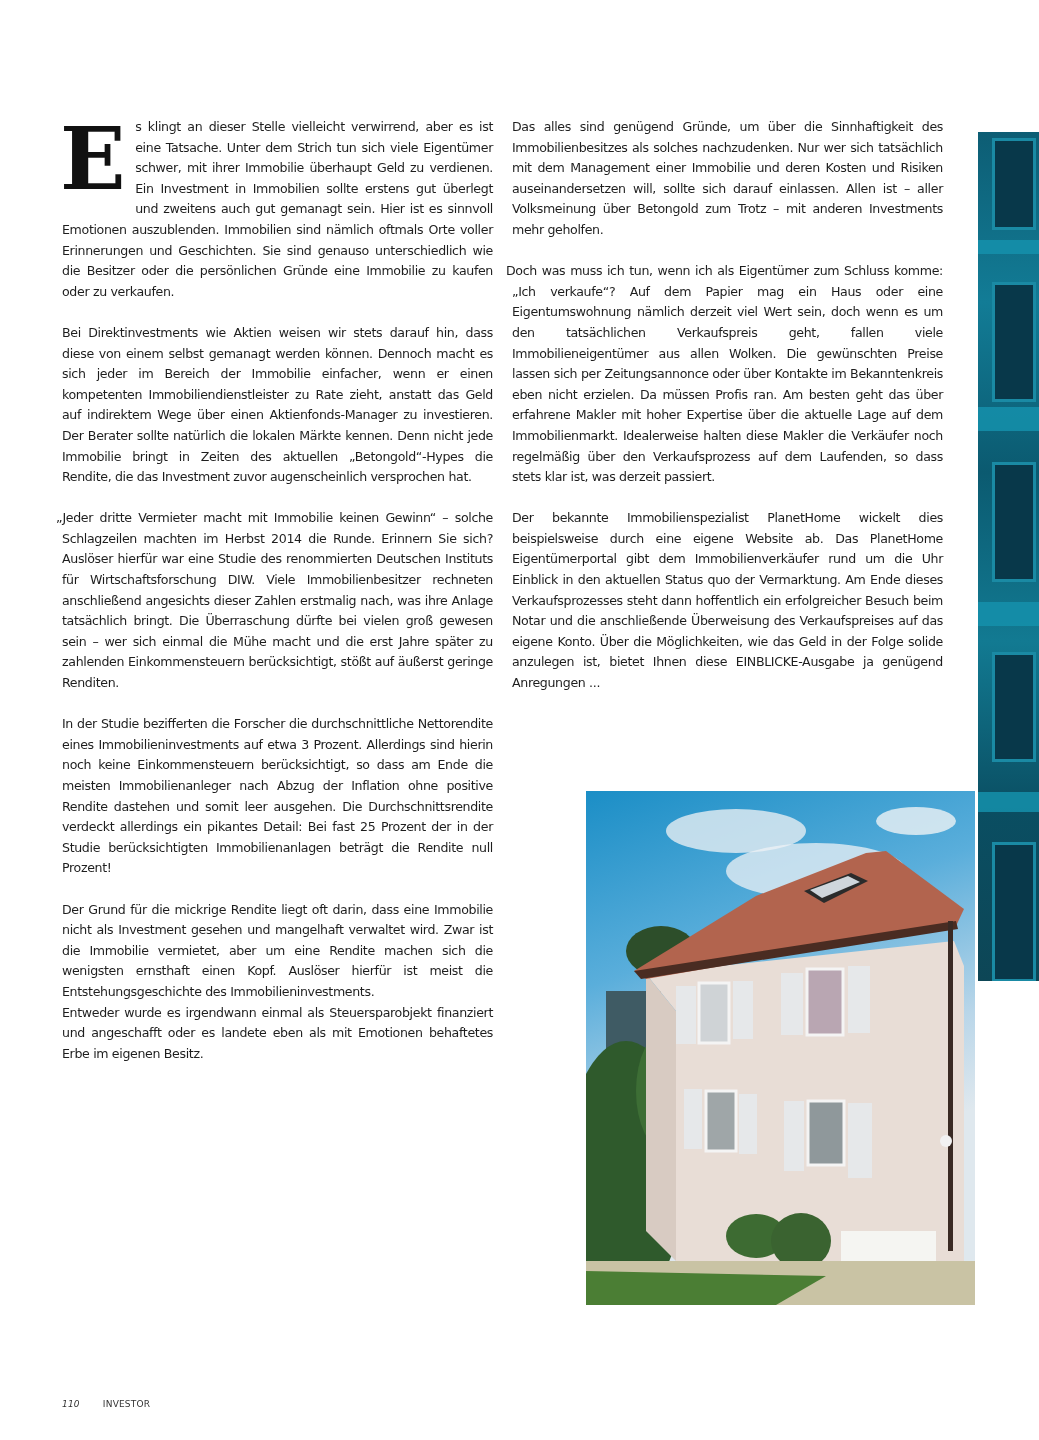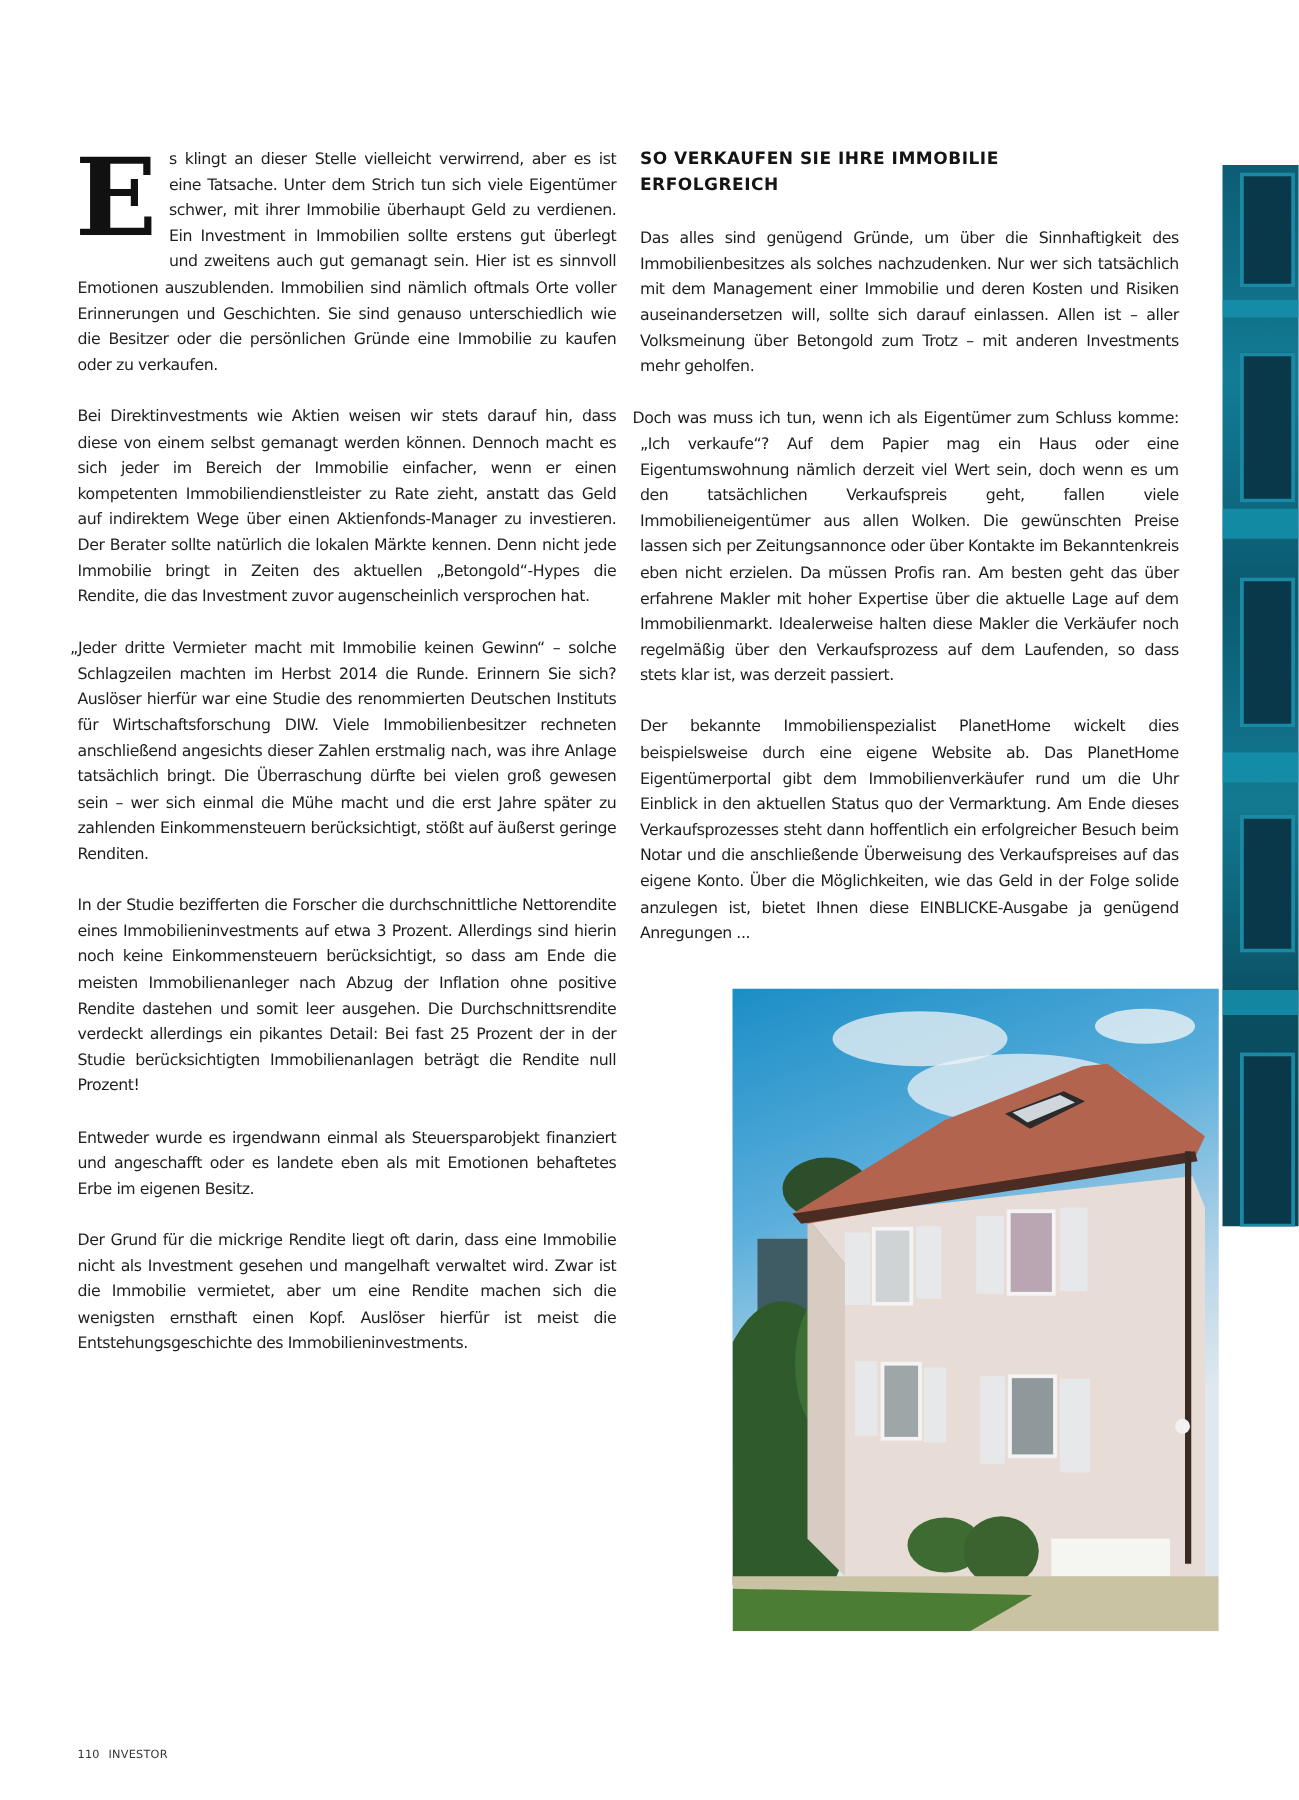--- a/index.html
+++ b/index.html
@@ -36,21 +36,21 @@
   }
   .heading-mid { margin-top: 10px; margin-bottom: 16px; }
   .heading-right { margin-bottom: 22px; width: 300px; }
 
   .hang { text-indent: -6px; }
 
   .footer {
     position: absolute; left: 62px; top: 1399px;
     font-size: 9px; letter-spacing: 0.2px; color: #333;
   }
-  .footer .num { margin-right: 4px; }
+  .footer .num { margin-right: 20px; font-style: italic; }
 
   
   .building-strip {
     position: absolute; left: 978px; top: 132px; width: 61px; height: 849px;
     background: linear-gradient(180deg, #0d5d74 0%, #127c96 20%, #0b5a70 40%, #127a92 60%, #0a4e62 80%, #0d4656 100%);
     overflow: hidden;
   }
   .building-strip .win {
     position: absolute; left: 14px; width: 44px; border: 3px solid #1a8aa4; background: #08384a;
   }
@@ -69,26 +69,25 @@
 <body>
 
 <div class="col col-left">
   <p class="para">
     <span class="dropcap">E</span><span>s klingt an dieser Stelle vielleicht verwirrend, aber es ist eine Tatsache. Unter dem Strich tun sich viele Eigentümer schwer, mit ihrer Immobilie überhaupt Geld zu verdienen. Ein Investment in Immobilien sollte erstens gut überlegt und zweitens auch gut gemanagt sein. Hier ist es sinnvoll Emotionen auszublenden. Immobilien sind nämlich oftmals Orte voller Erinnerungen und Geschichten. Sie sind genauso unterschiedlich wie die Besitzer oder die persönlichen Gründe eine Immobilie zu kaufen oder zu verkaufen.</span>
   </p>
   <p class="para">Bei Direktinvestments wie Aktien weisen wir stets darauf hin, dass diese von einem selbst gemanagt werden können. Dennoch macht es sich jeder im Bereich der Immobilie einfacher, wenn er einen kompetenten Immobiliendienstleister zu Rate zieht, anstatt das Geld auf indirektem Wege über einen Aktienfonds-Manager zu investieren. Der Berater sollte natürlich die lokalen Märkte kennen. Denn nicht jede Immobilie bringt in Zeiten des aktuellen „Betongold“-Hypes die Rendite, die das Investment zuvor augenscheinlich versprochen hat.</p>
 
   <p class="para hang">„Jeder dritte Vermieter macht mit Immobilie keinen Gewinn“ – solche Schlagzeilen machten im Herbst 2014 die Runde. Erinnern Sie sich? Auslöser hierfür war eine Studie des renommierten Deutschen Instituts für Wirtschaftsforschung DIW. Viele Immobilienbesitzer rechneten anschließend angesichts dieser Zahlen erstmalig nach, was ihre Anlage tatsächlich bringt. Die Überraschung dürfte bei vielen groß gewesen sein – wer sich einmal die Mühe macht und die erst Jahre später zu zahlenden Einkommensteuern berücksichtigt, stößt auf äußerst geringe Renditen.</p>
   <p class="para">In der Studie bezifferten die Forscher die durchschnittliche Nettorendite eines Immobilieninvestments auf etwa 3 Prozent. Allerdings sind hierin noch keine Einkommensteuern berücksichtigt, so dass am Ende die meisten Immobilienanleger nach Abzug der Inflation ohne positive Rendite dastehen und somit leer ausgehen. Die Durchschnittsrendite verdeckt allerdings ein pikantes Detail: Bei fast 25 Prozent der in der Studie berücksichtigten Immobilienanlagen beträgt die Rendite null Prozent!</p>
+  <p class="para tight">Der Grund für die mickrige Rendite liegt oft darin, dass eine Immobilie nicht als Investment gesehen und mangelhaft verwaltet wird. Zwar ist die Immobilie vermietet, aber um eine Rendite machen sich die wenigsten ernsthaft einen Kopf. Auslöser hierfür ist meist die Entstehungsgeschichte des Immobilieninvestments.</p>
   <p class="para">Entweder wurde es irgendwann einmal als Steuersparobjekt finanziert und angeschafft oder es landete eben als mit Emotionen behaftetes Erbe im eigenen Besitz.</p>
-  <p class="para tight">Der Grund für die mickrige Rendite liegt oft darin, dass eine Immobilie nicht als Investment gesehen und mangelhaft verwaltet wird. Zwar ist die Immobilie vermietet, aber um eine Rendite machen sich die wenigsten ernsthaft einen Kopf. Auslöser hierfür ist meist die Entstehungsgeschichte des Immobilieninvestments.</p>
 </div>
 
 <div class="col col-right">
-  <h2 class="heading heading-right">SO VERKAUFEN SIE IHRE IMMOBILIE ERFOLGREICH</h2>
   <p class="para">Das alles sind genügend Gründe, um über die Sinnhaftigkeit des Immobilienbesitzes als solches nachzudenken. Nur wer sich tatsächlich mit dem Management einer Immobilie und deren Kosten und Risiken auseinandersetzen will, sollte sich darauf einlassen. Allen ist – aller Volksmeinung über Betongold zum Trotz – mit anderen Investments mehr geholfen.</p>
   <p class="para hang">Doch was muss ich tun, wenn ich als Eigentümer zum Schluss komme: „Ich verkaufe“? Auf dem Papier mag ein Haus oder eine Eigentumswohnung nämlich derzeit viel Wert sein, doch wenn es um den tatsächlichen Verkaufspreis geht, fallen viele Immobilieneigentümer aus allen Wolken. Die gewünschten Preise lassen sich per Zeitungsannonce oder über Kontakte im Bekanntenkreis eben nicht erzielen. Da müssen Profis ran. Am besten geht das über erfahrene Makler mit hoher Expertise über die aktuelle Lage auf dem Immobilienmarkt. Idealerweise halten diese Makler die Verkäufer noch regelmäßig über den Verkaufsprozess auf dem Laufenden, so dass stets klar ist, was derzeit passiert.</p>
   <p class="para">Der bekannte Immobilienspezialist PlanetHome wickelt dies beispielsweise durch eine eigene Website ab. Das PlanetHome Eigentümerportal gibt dem Immobilienverkäufer rund um die Uhr Einblick in den aktuellen Status quo der Vermarktung. Am Ende dieses Verkaufsprozesses steht dann hoffentlich ein erfolgreicher Besuch beim Notar und die anschließende Überweisung des Verkaufspreises auf das eigene Konto. Über die Möglichkeiten, wie das Geld in der Folge solide anzulegen ist, bietet Ihnen diese EINBLICKE-Ausgabe ja genügend Anregungen ...</p>
 </div>
 
 <div class="building-strip">
   <div class="win" style="top:6px;height:92px;"></div>
   <div class="ledge" style="top:108px;"></div>
   <div class="win" style="top:150px;height:120px;"></div>
   <div class="ledge" style="top:275px;height:24px;"></div>

